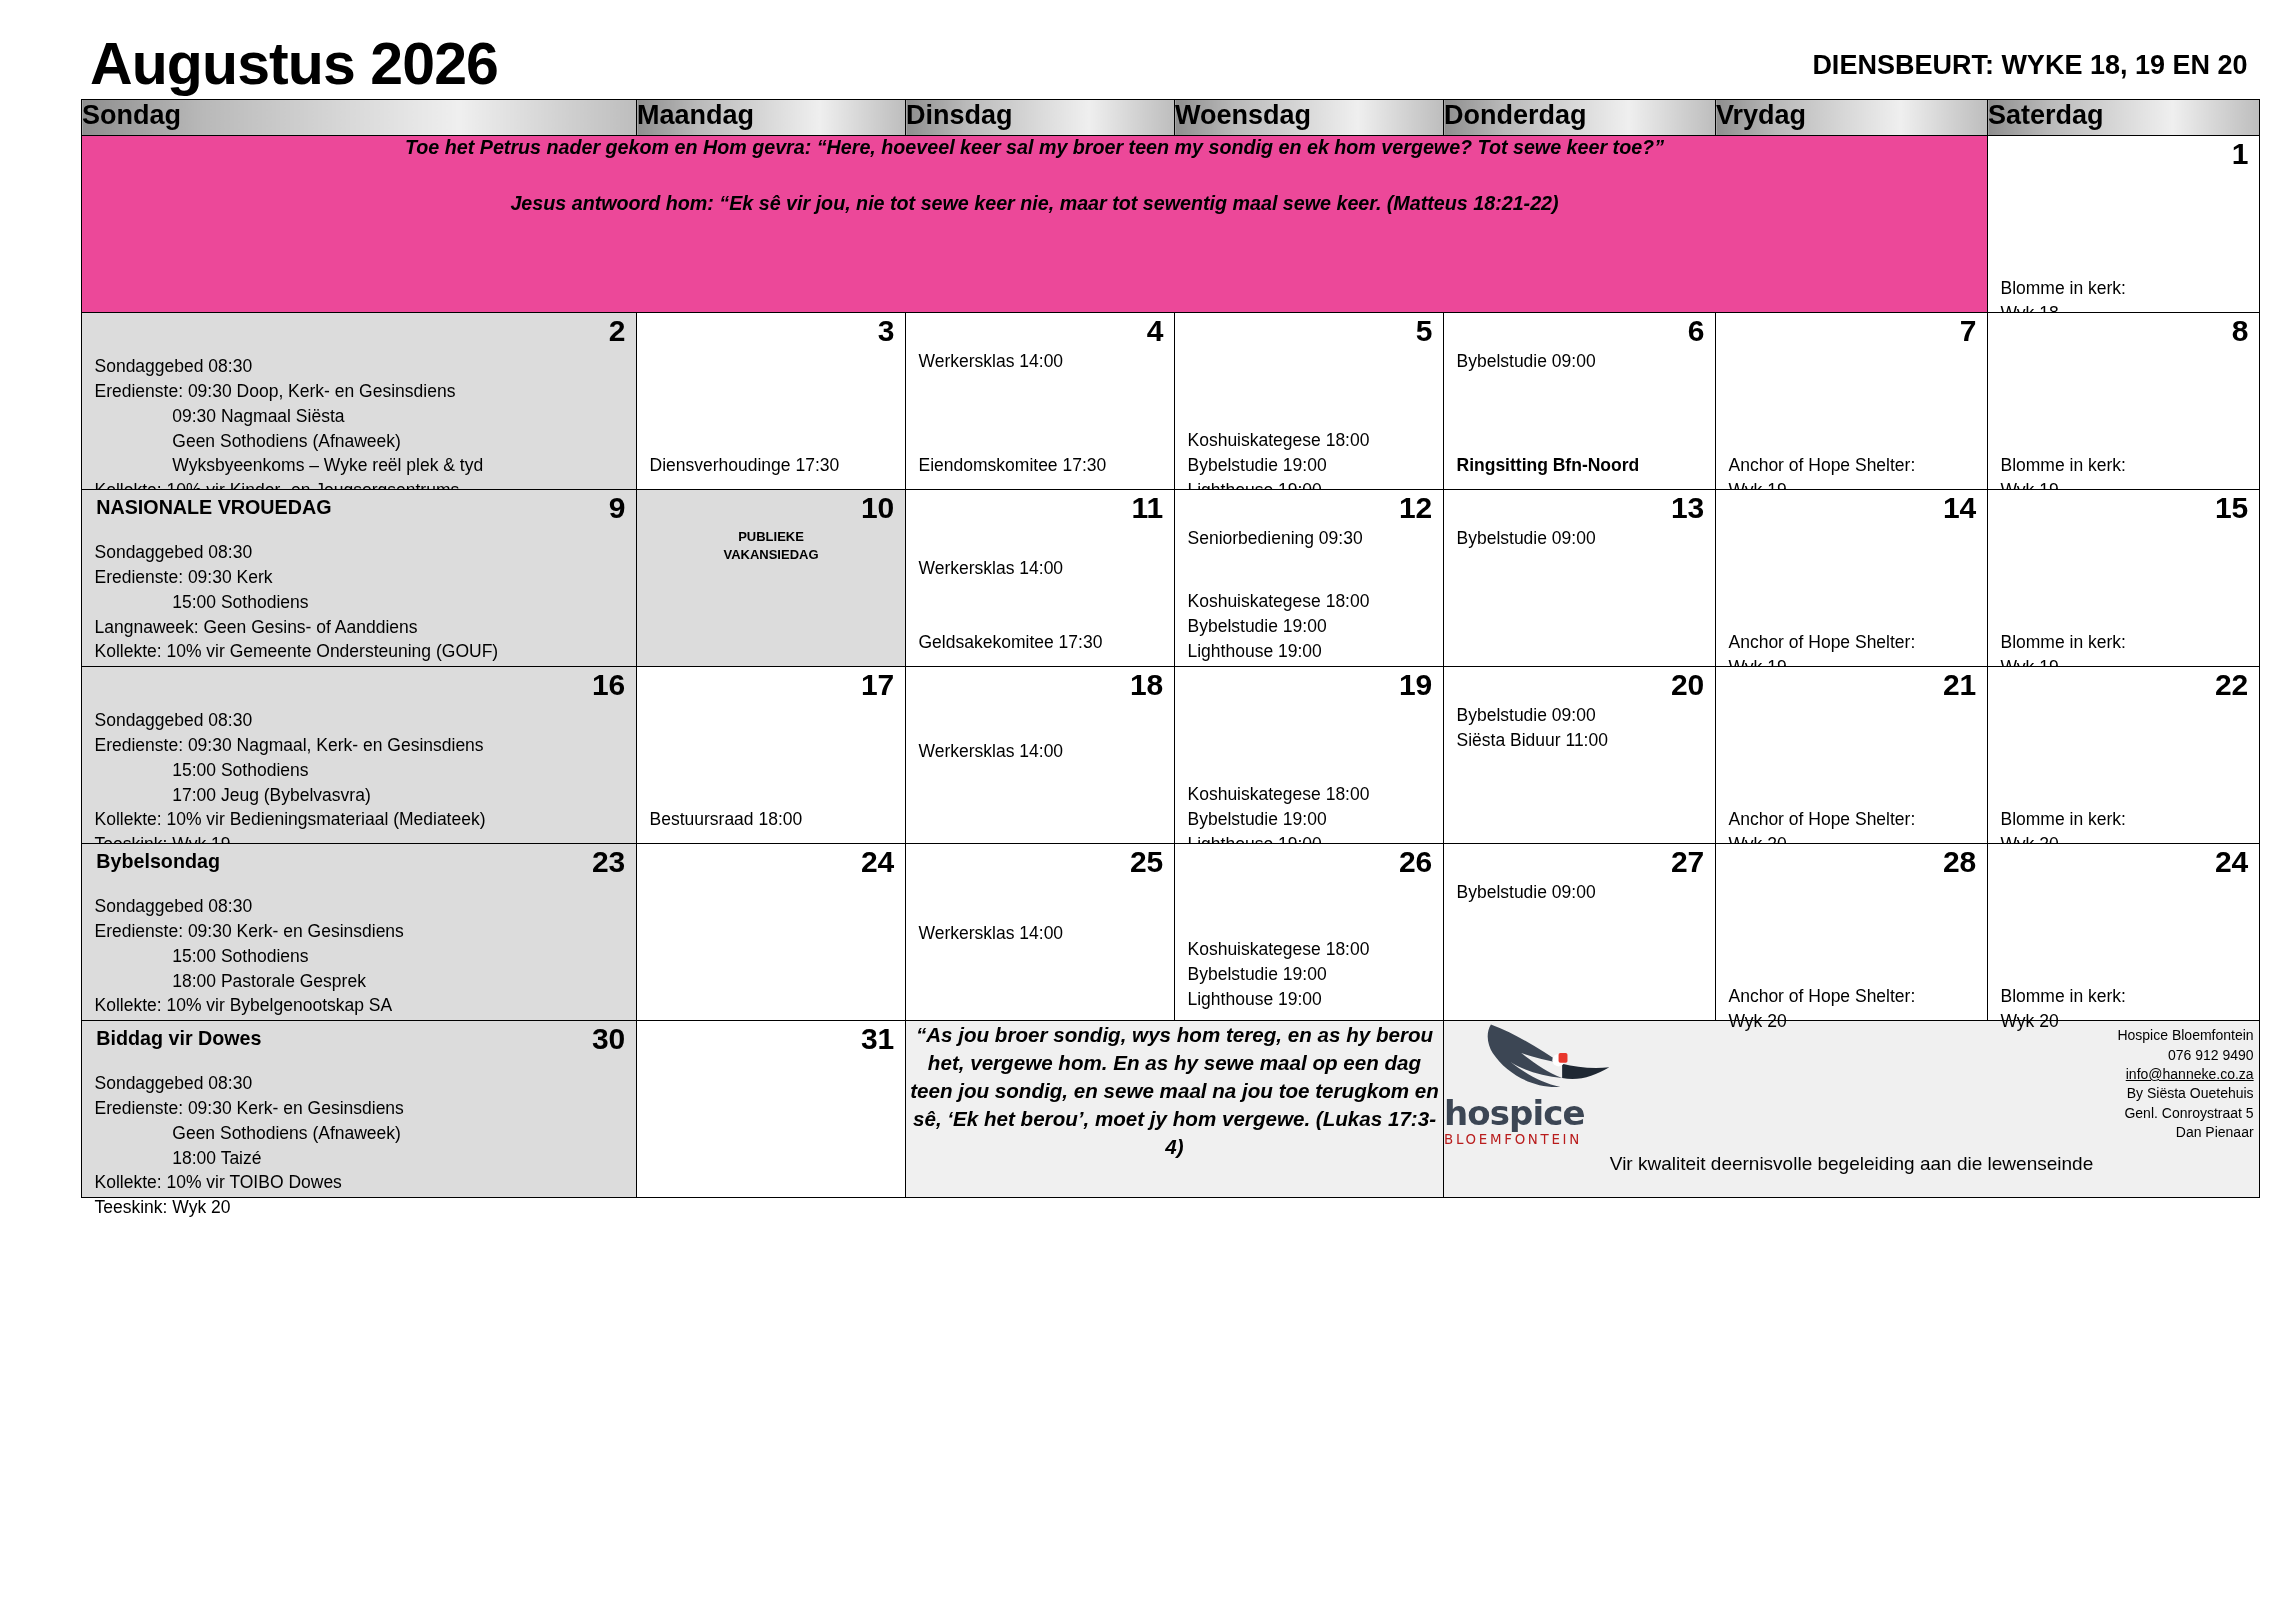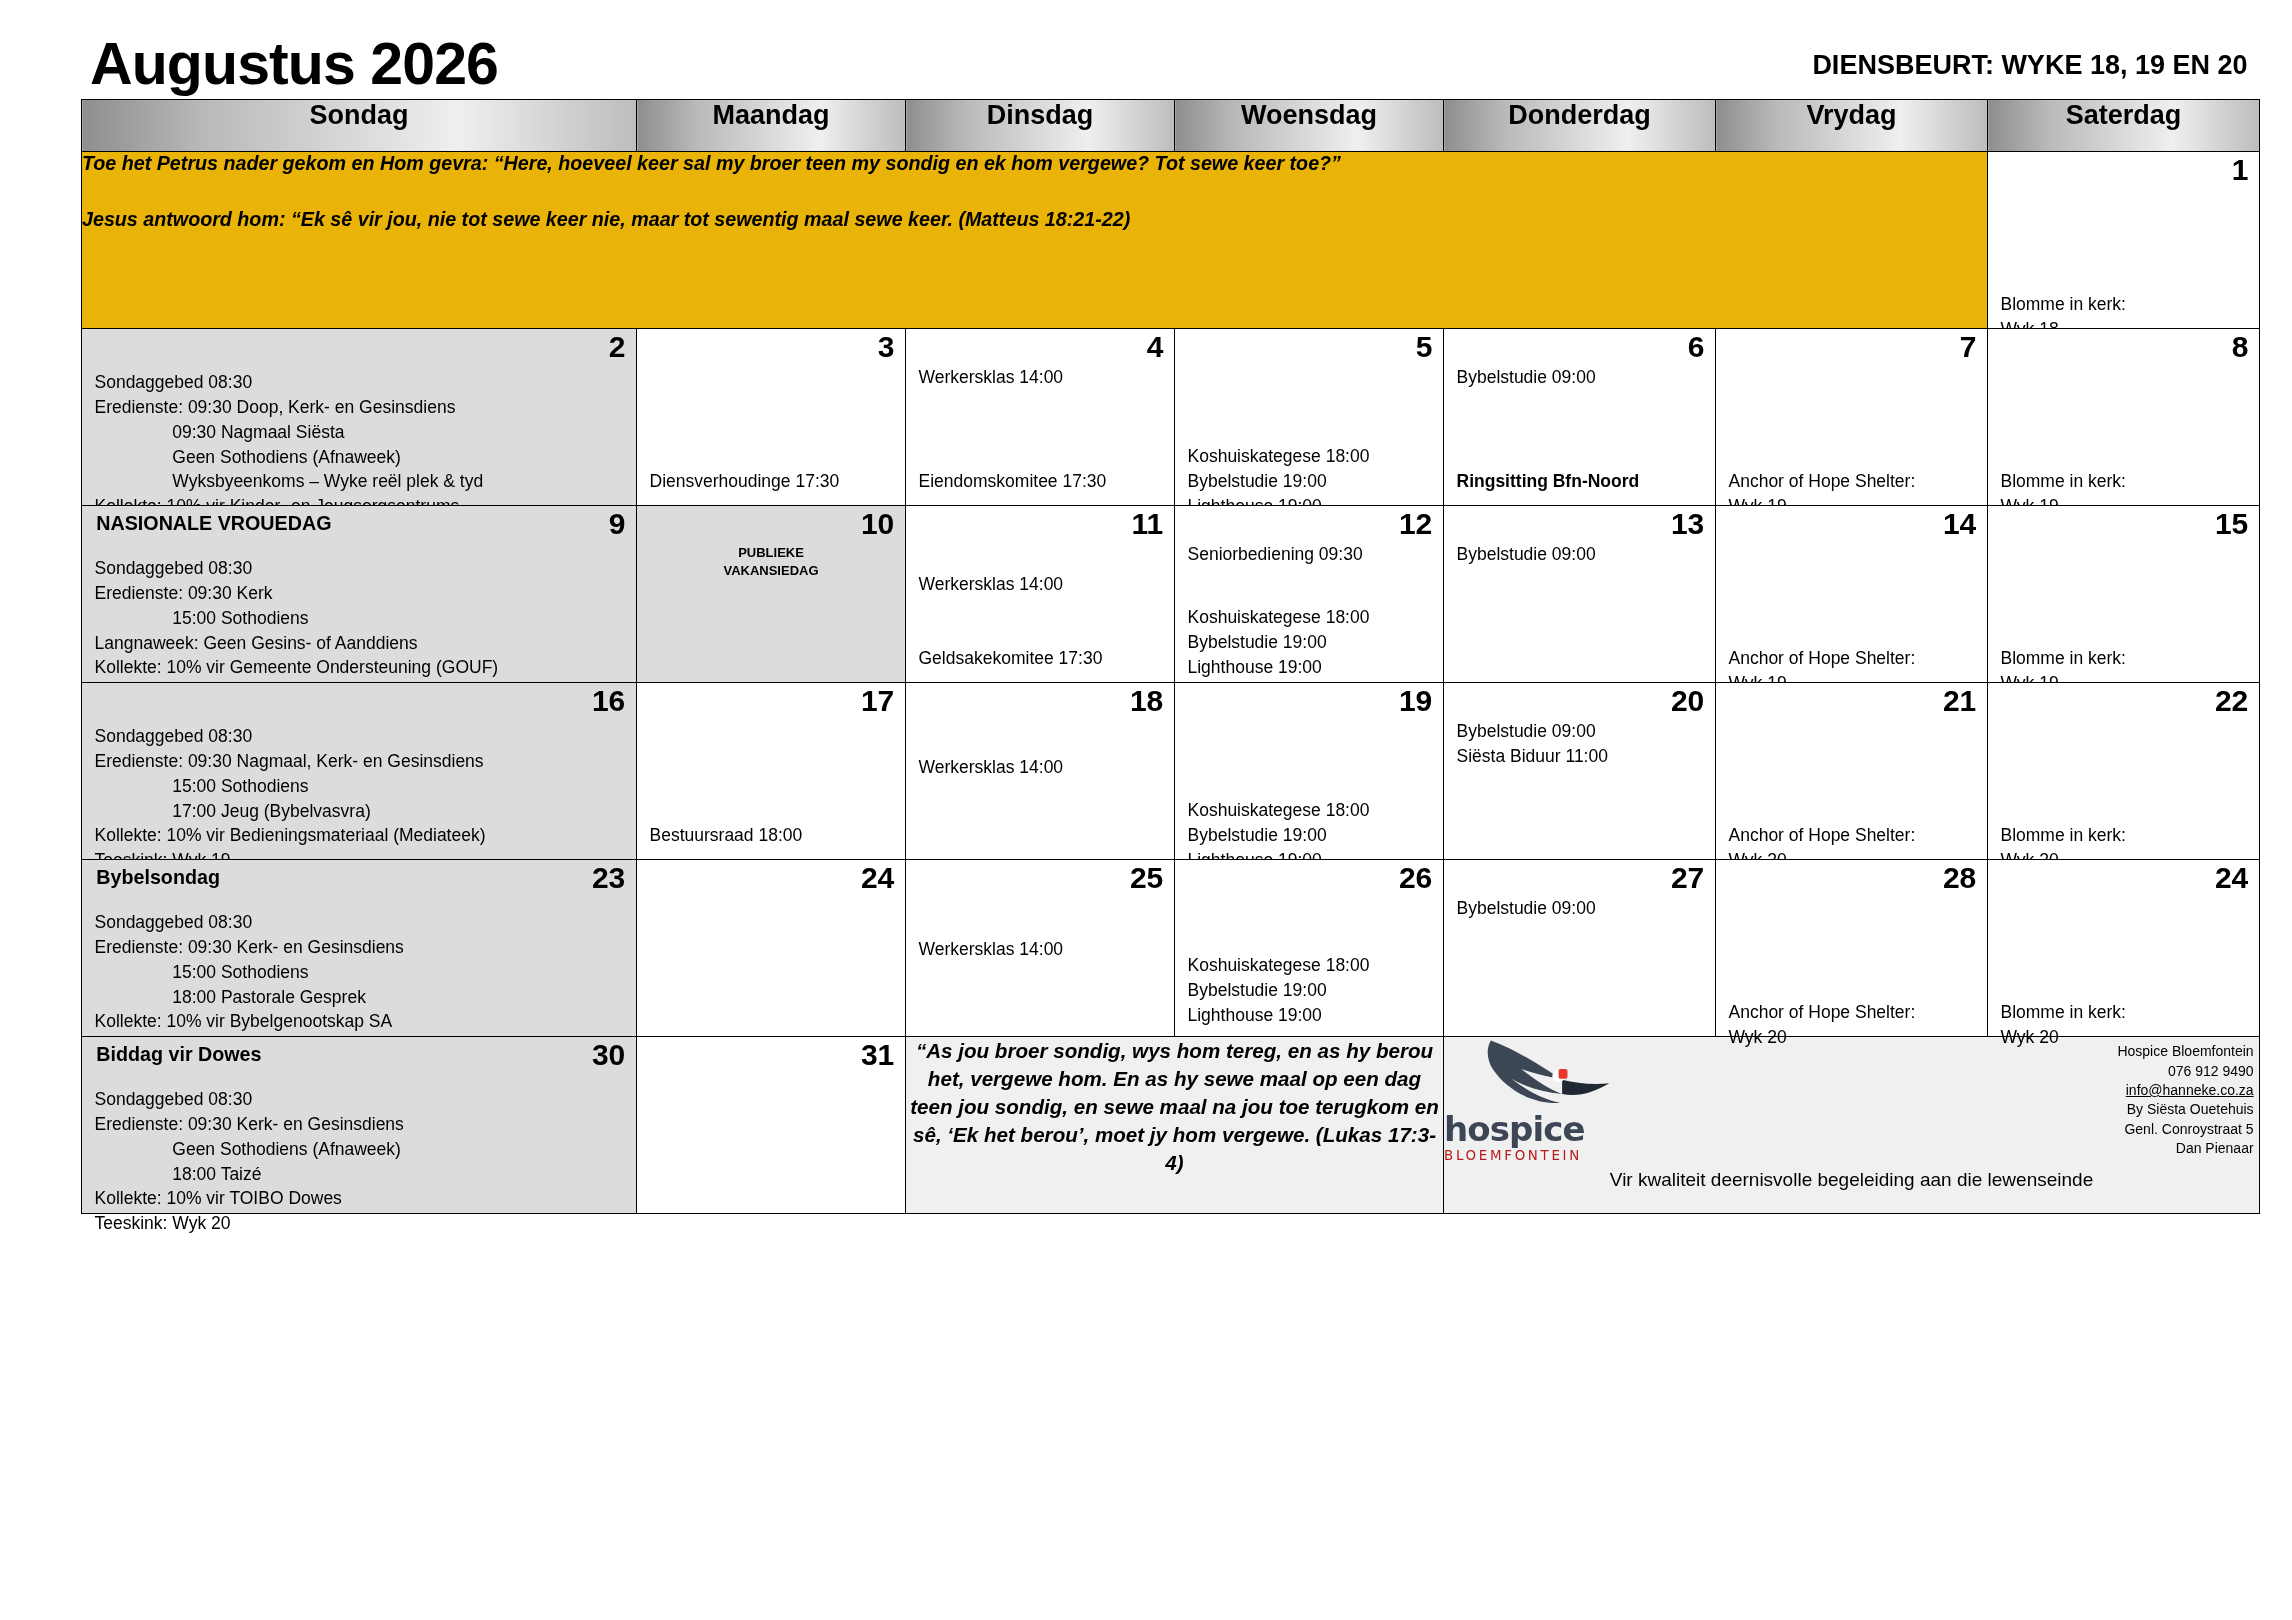--- a/index.html
+++ b/index.html
@@ -44,23 +44,23 @@
   
   table.cal {
     width:2178px;
     border-collapse:collapse;
     table-layout:fixed;
   }
   table.cal td, table.cal th { border:1.8px solid #000; padding:0; vertical-align:top; }
 
   
   thead th {
-    height:52px;
+    height:36px;
     font-size:27px; font-weight:bold;
-    text-align:center;
+    text-align:left;
     vertical-align:middle;
     background:linear-gradient(to right,#8e8e8e 0%,#b9b9b9 22%,#d8d8d8 48%,#efefef 68%,#cfcfcf 88%,#bdbdbd 100%);
     border:1.8px solid #000;
     letter-spacing:0px;
   }
 
   
   td.day {
     position:relative;
     height:177px;
@@ -89,23 +89,24 @@
   }
   .events.sun-block { top:41px; }
   .events.top      { top:36px; }
   .events.low      { top:115px; }
   .events.bot      { top:140px; }
   .events.b        { font-weight:bold; }
   .events.center   { text-align:center; left:0; right:0; font-weight:bold; font-size:13px; top:38px; line-height:1.4; }
 
   
   td.scripture {
-    background:#eab308;
+    background:#ec4899;
     height:176px;
     vertical-align:middle;
+    text-align:center;
     padding:9px 25px;
   }
   .scr-line {
     font-size:19.7px; font-style:italic; font-weight:bold;
     line-height:1.2;
   }
   .scr-line.second { margin-top:32px; }
 
   
   td.footer-quote {

